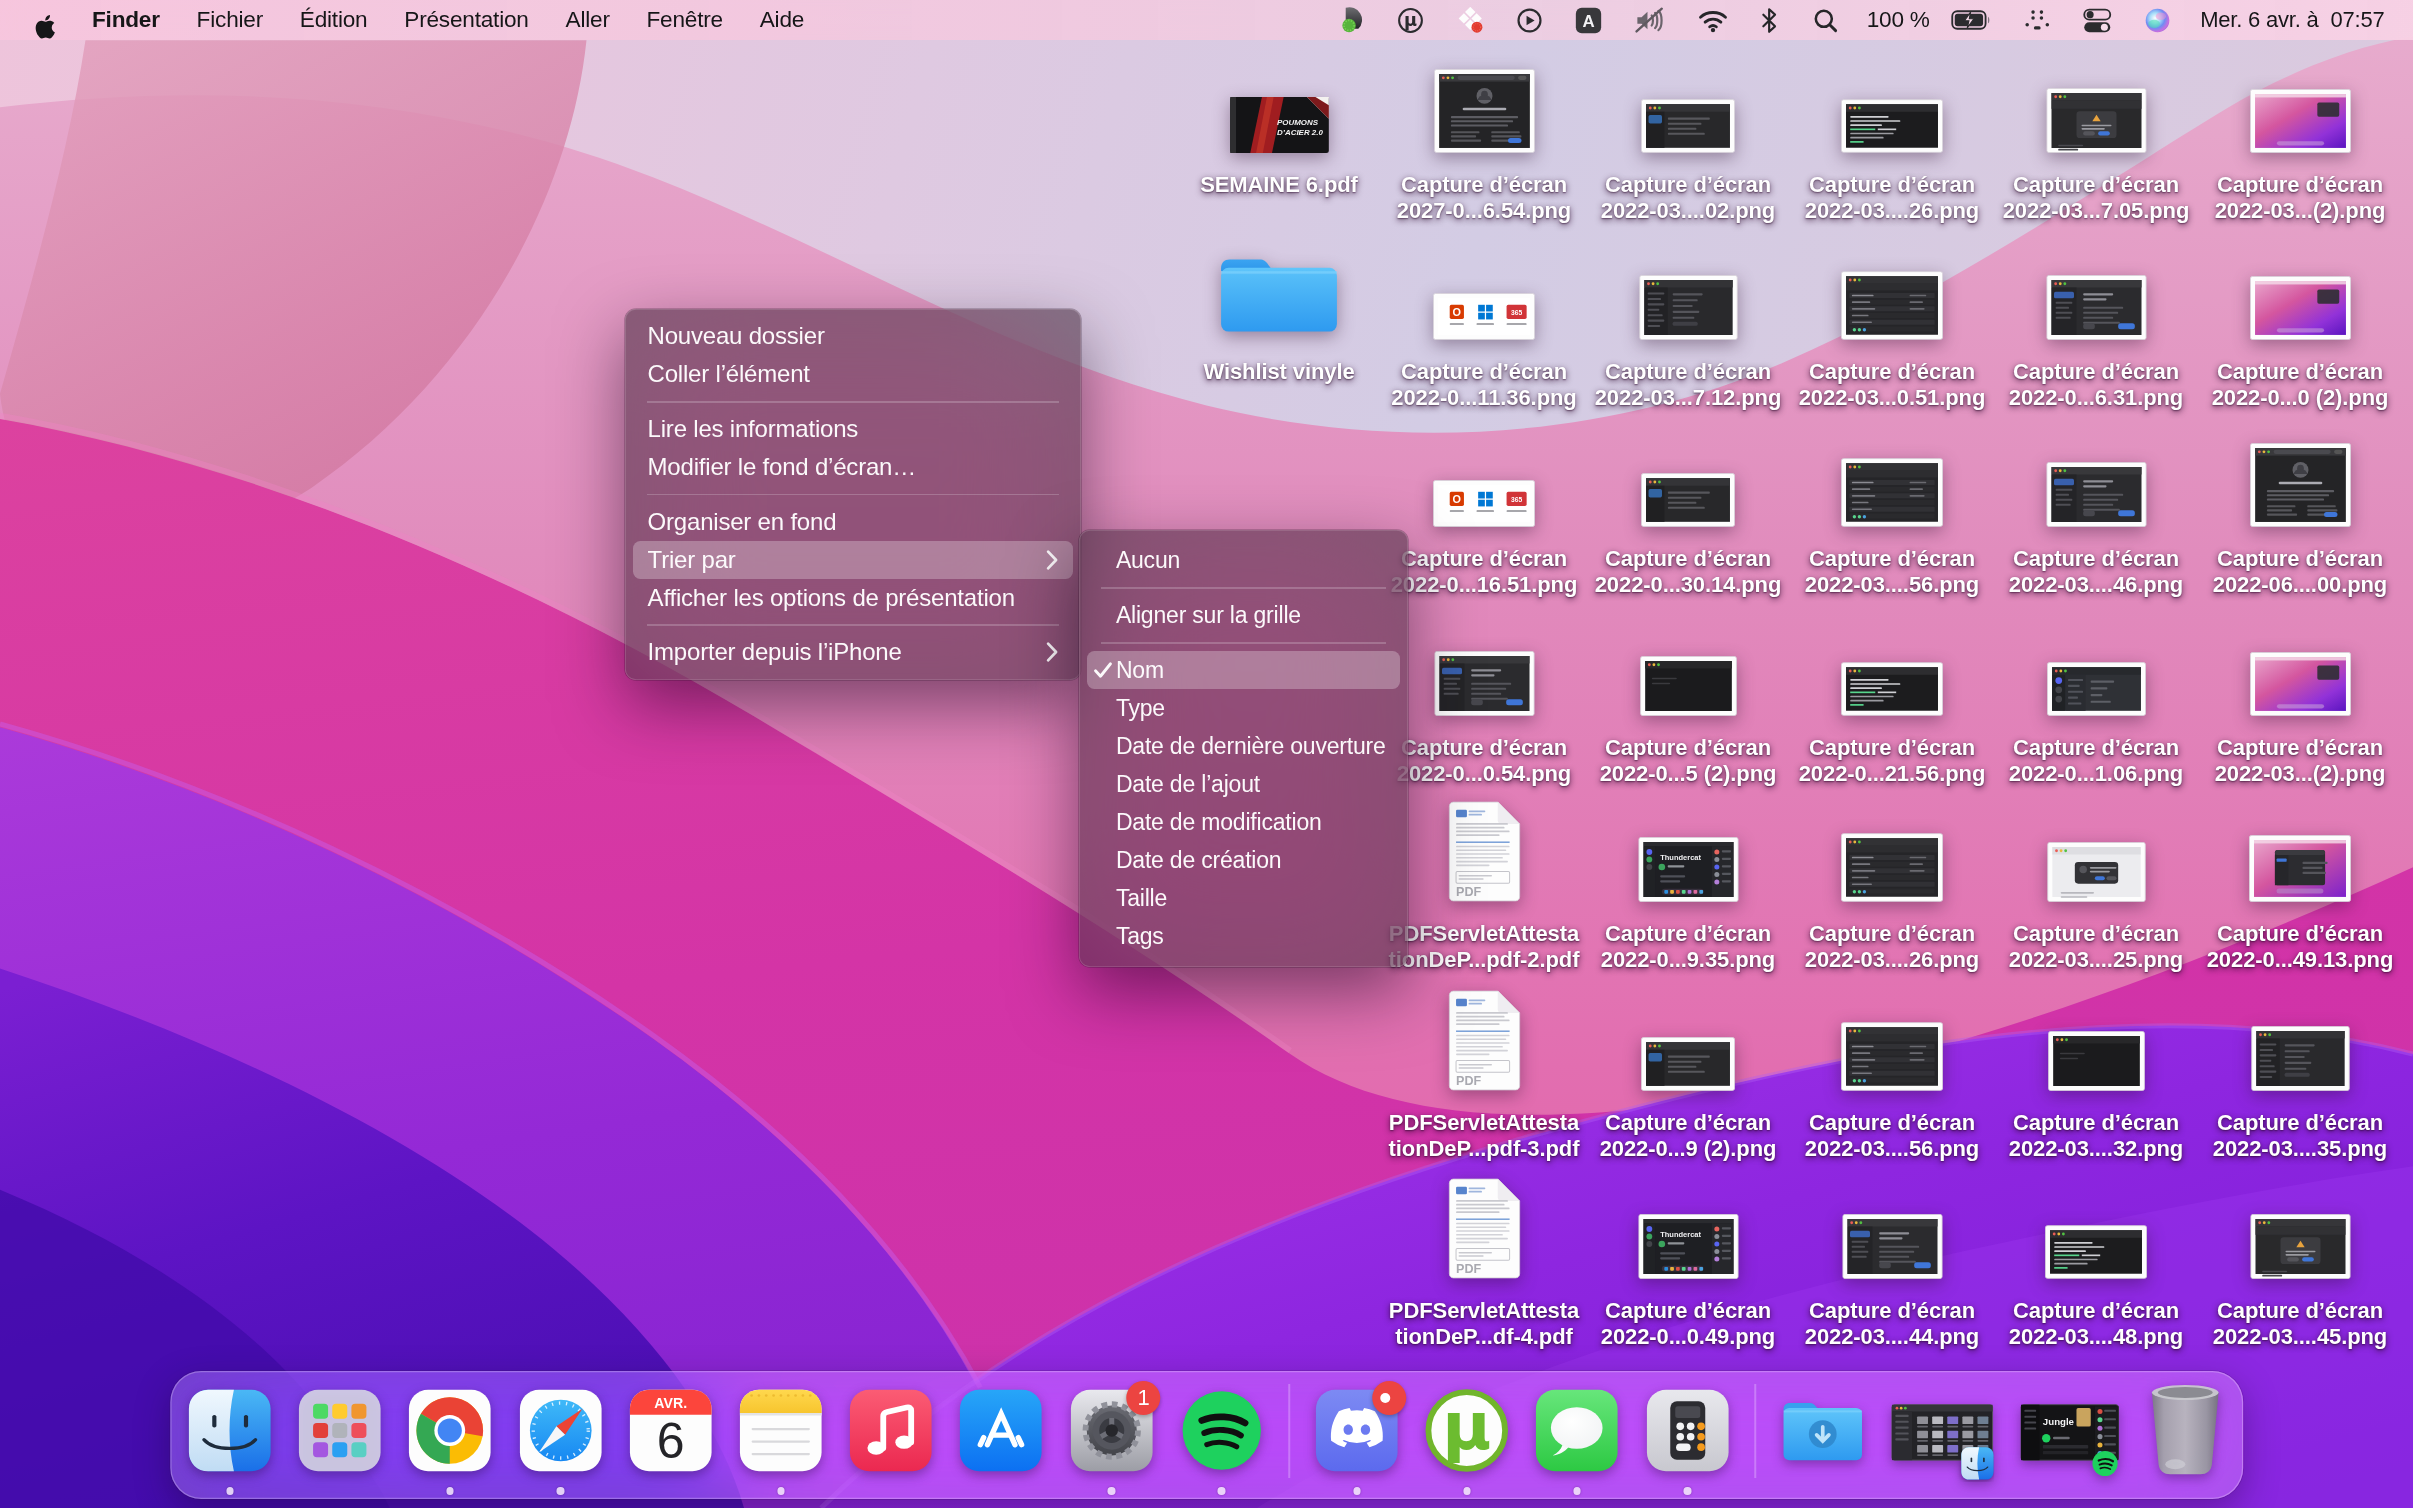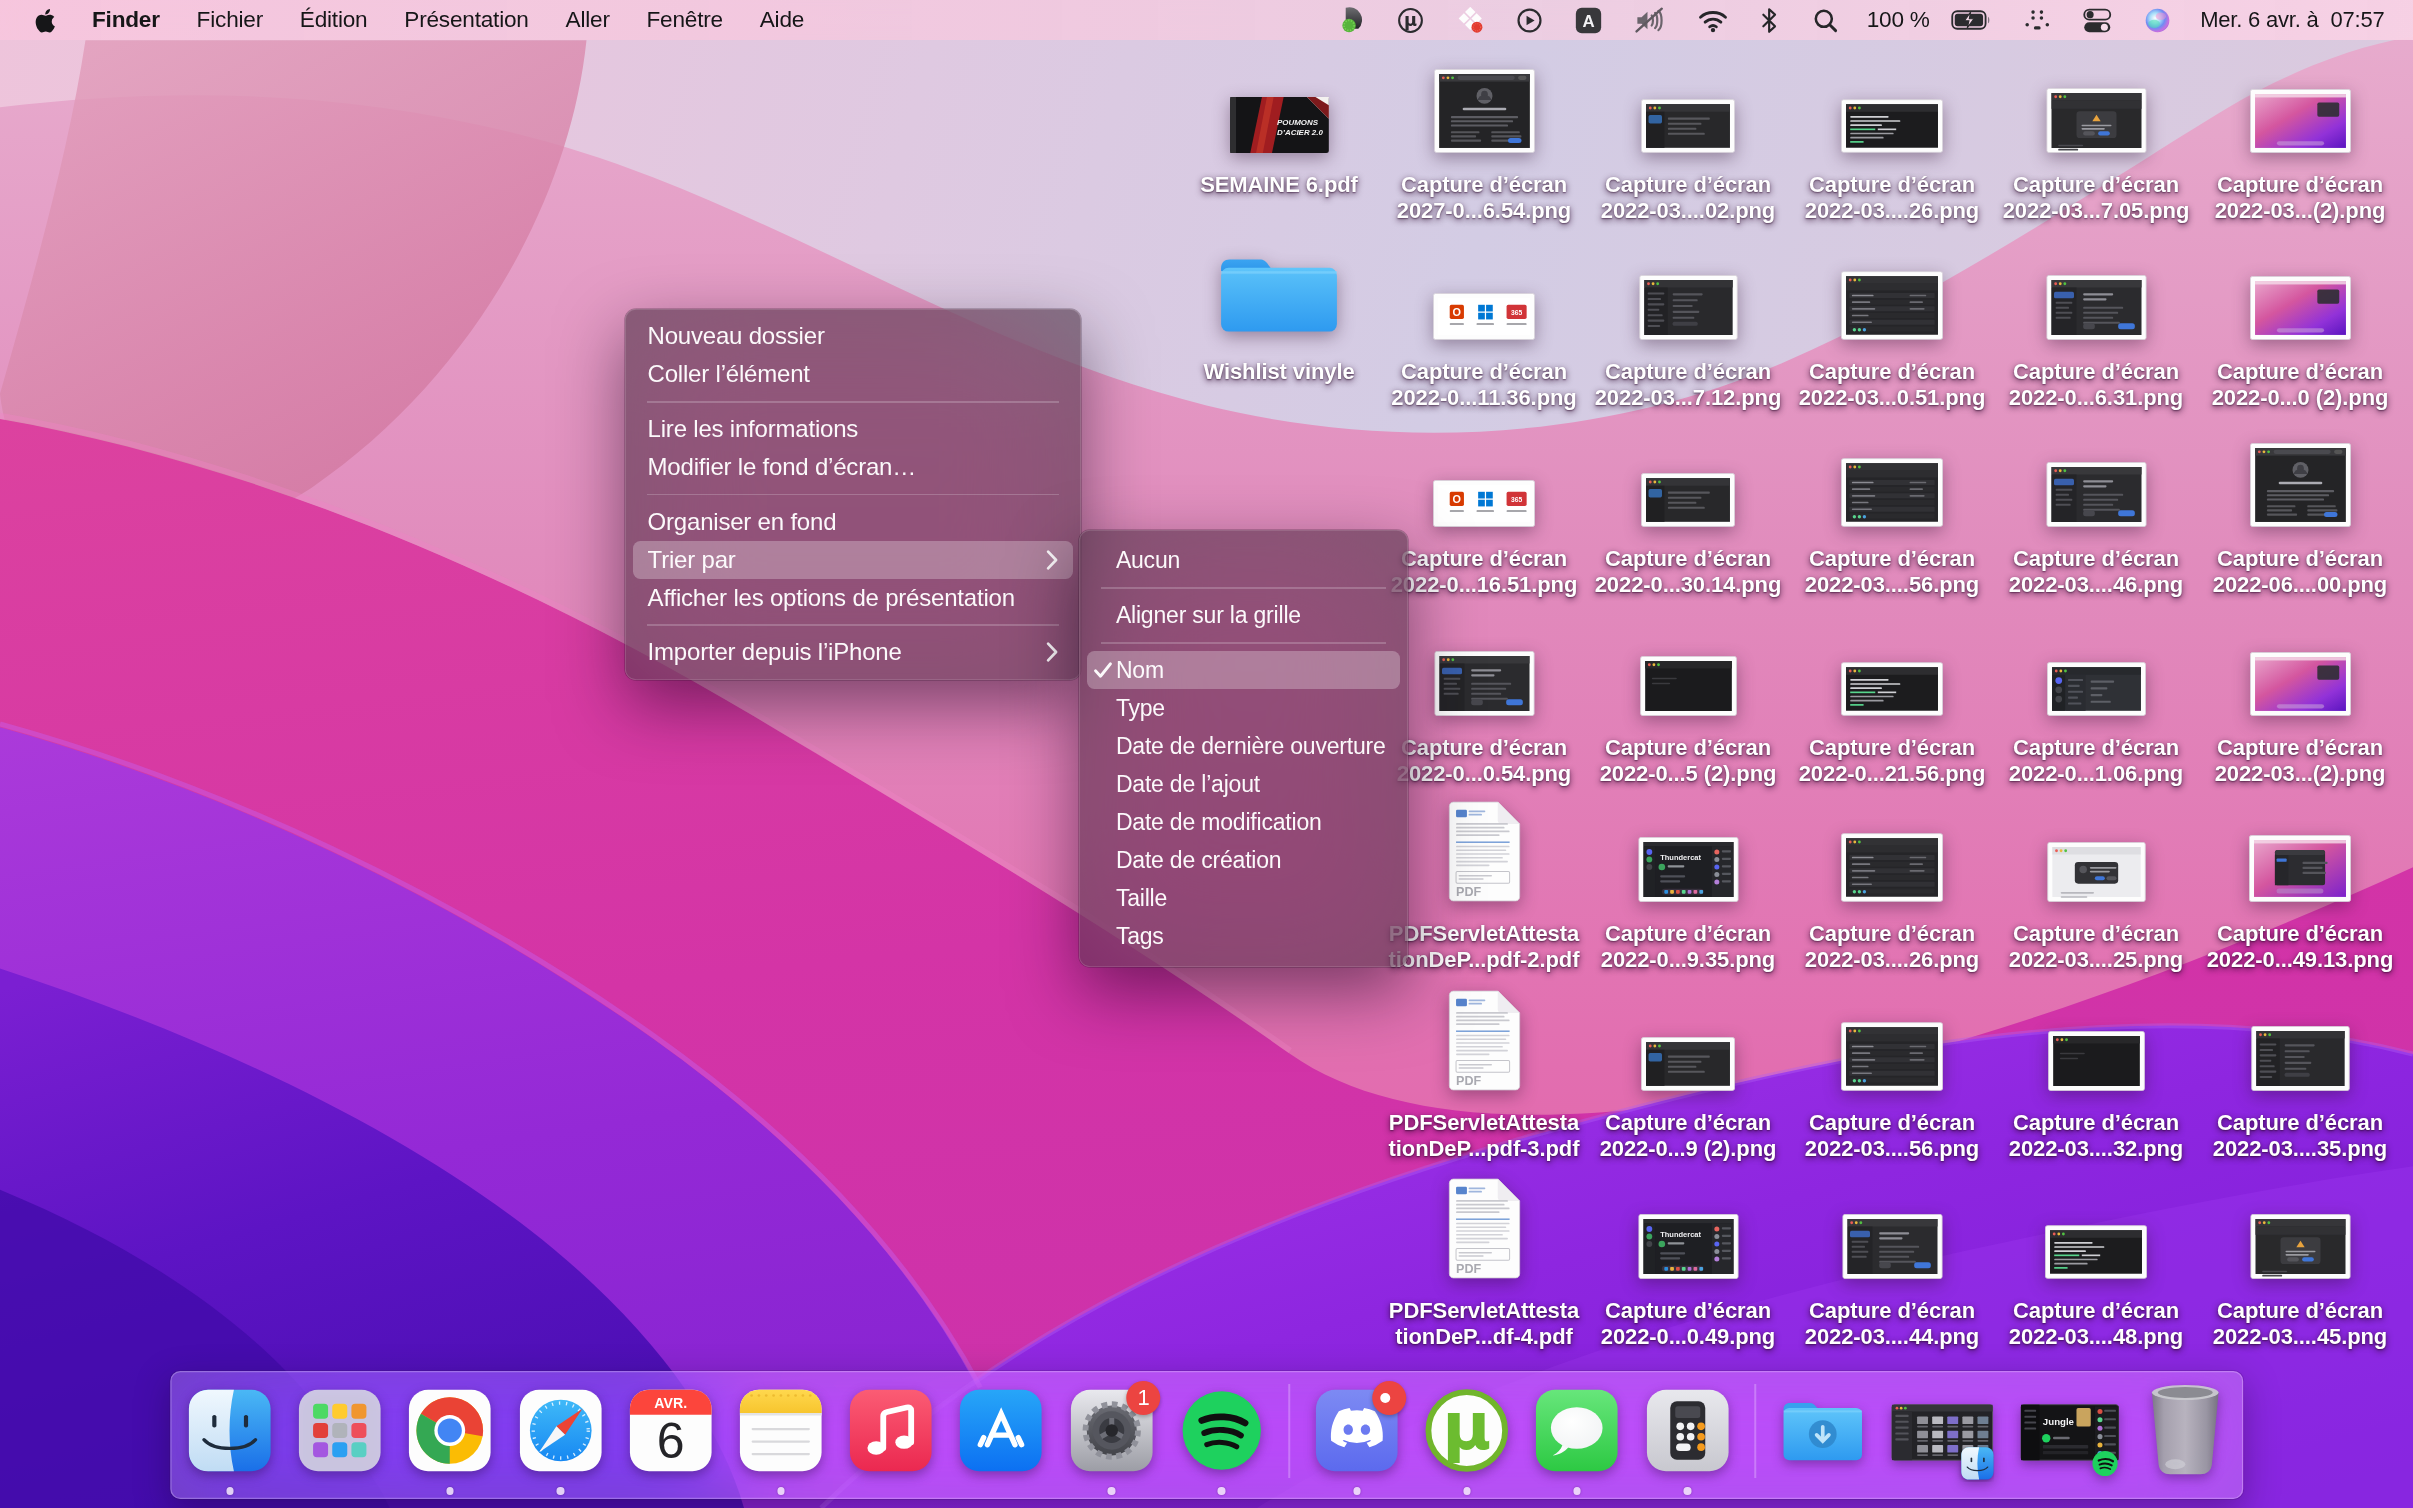--- a/index.html
+++ b/index.html
@@ -5,21 +5,21 @@
 *{margin:0;padding:0;box-sizing:border-box}
 html,body{width:2413px;height:1508px;overflow:hidden;background:#000;
   font-family:"Liberation Sans","DejaVu Sans",sans-serif;}
 #stage{position:absolute;inset:0;width:2413px;height:1508px;overflow:hidden}
 #wallpaper{position:absolute;inset:0;z-index:0}
 
 .menubar{position:absolute;top:0;left:0;right:0;height:40px;z-index:40;
   display:flex;align-items:center;color:#161618;font-size:22.6px;
   background:linear-gradient(90deg,rgba(246,198,221,.95),rgba(241,201,223,.93) 42%,rgba(238,205,225,.91) 62%,rgba(248,209,228,.95));
   backdrop-filter:blur(42px) saturate(1.4);}
-.mb-left{display:flex;align-items:center;height:100%}
+.mb-left{display:flex;align-items:flex-end;height:100%}
 .mb-apple{padding:0 17px 0 34px;display:flex;align-items:center}
 .mb-item{padding:0 18.4px;height:100%;display:flex;align-items:center;letter-spacing:-0.2px}
 .mb-item.bold{font-weight:700}
 .mb-right{margin-left:auto;display:flex;align-items:center;height:100%}
 .st{display:flex;align-items:center;justify-content:center;padding:0 16px;height:100%}
 .st svg{display:block}
 .mb-batt-label{font-size:22.6px;padding:0 5px 0 11.7px;letter-spacing:-0.2px}
 .mb-clock{padding:0 28.5px 0 13.4px;font-size:22px;letter-spacing:-0.2px;white-space:pre}
 
 #icons{position:absolute;inset:0;z-index:10}
@@ -38,21 +38,21 @@
   padding:8.4px 0;color:rgba(255,255,255,.97)}
 .ctx-item{height:38px;margin:0 8.4px;padding:0 14.2px;border-radius:7.5px;display:flex;align-items:center;
   font-size:24px;letter-spacing:-0.2px;position:relative;white-space:nowrap}
 .ctx-item.hl{background:rgba(255,255,255,.27)}
 .ctx-sep{height:1.7px;margin:7.5px 22px;background:rgba(255,255,255,.20)}
 .ctx-chev{margin-left:auto;display:flex;align-items:center;padding-left:17px}
 .ctx-check{position:absolute;left:3.4px;width:25px;display:flex;justify-content:center}
 .ctx-item.withcheck{padding-left:28.5px;font-size:23px}
 
 .dock{position:absolute;left:50%;transform:translateX(-50%);bottom:9.2px;height:128px;z-index:40;
-  border-radius:10px;display:flex;align-items:flex-start;padding:17px 5px 0;
+  border-radius:31px;display:flex;align-items:flex-start;padding:17px 5px 0;
   background:rgba(238,225,246,.26);
   backdrop-filter:blur(50px) saturate(1.5);
   box-shadow:inset 0 0 0 1.3px rgba(255,255,255,.25),0 0 0 0.8px rgba(50,15,80,.22),0 11.7px 34px rgba(25,0,45,.35)}
 .dock-item{position:relative;margin:0 12.6px;width:85px;height:85px;display:flex;align-items:center;justify-content:center}
 .dock-item svg{display:block;filter:drop-shadow(0 4.2px 5.9px rgba(20,0,35,.35))}
 .dock-dot{position:absolute;left:50%;transform:translateX(-50%);bottom:-22px;width:7.5px;height:7.5px;border-radius:50%;
   background:rgba(245,235,250,.85);box-shadow:0 0 2.5px rgba(0,0,0,.3)}
 .dock-sep{width:1.7px;height:94px;margin:-4.2px 11.7px 0;background:rgba(250,240,255,.28)}
 .dock-badge{position:absolute;top:-6.7px;right:-6.7px;min-width:34px;height:34px;border-radius:17px;
   background:#ec4441;color:#fff;font-size:22px;font-weight:400;display:flex;align-items:center;justify-content:center;

